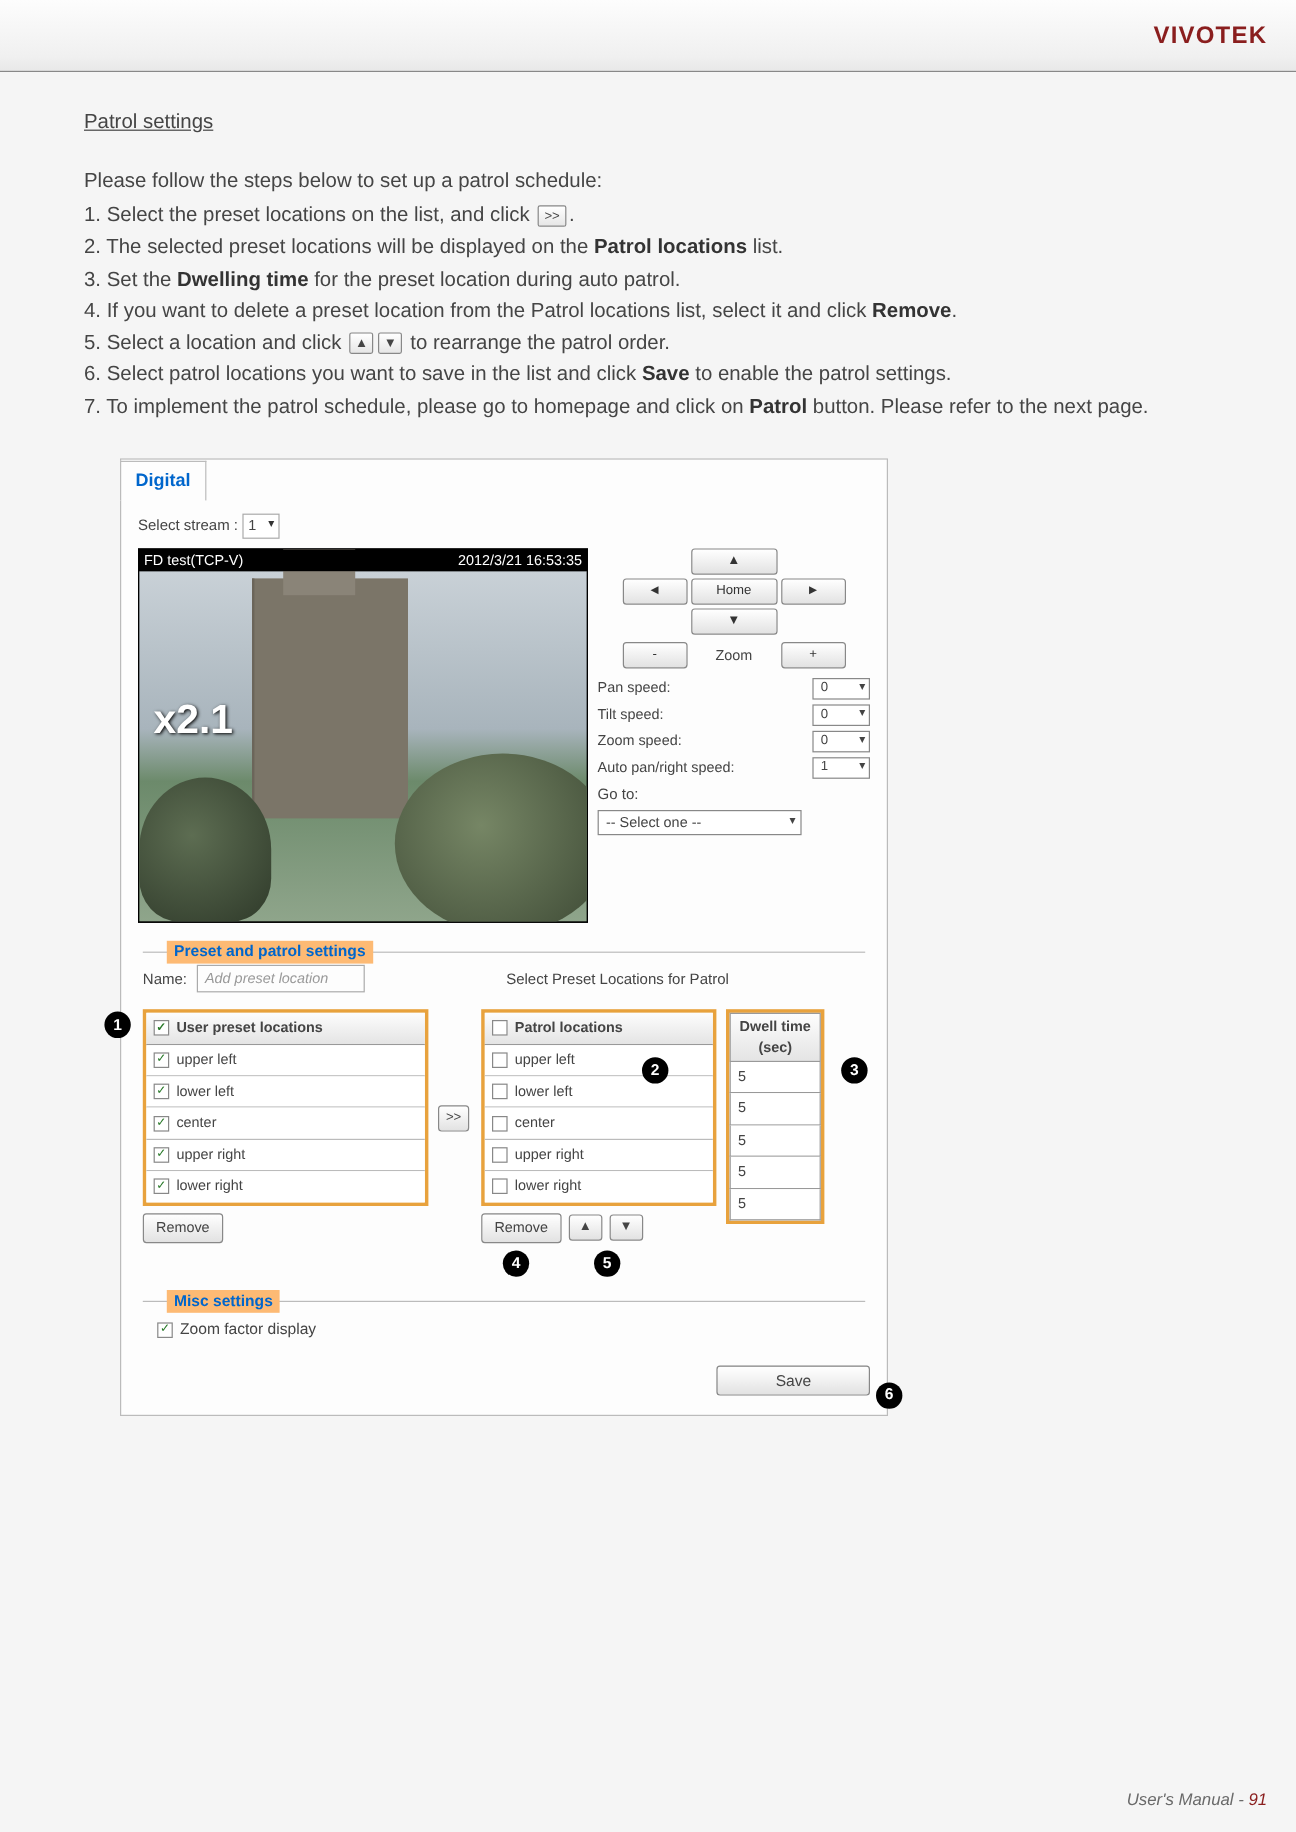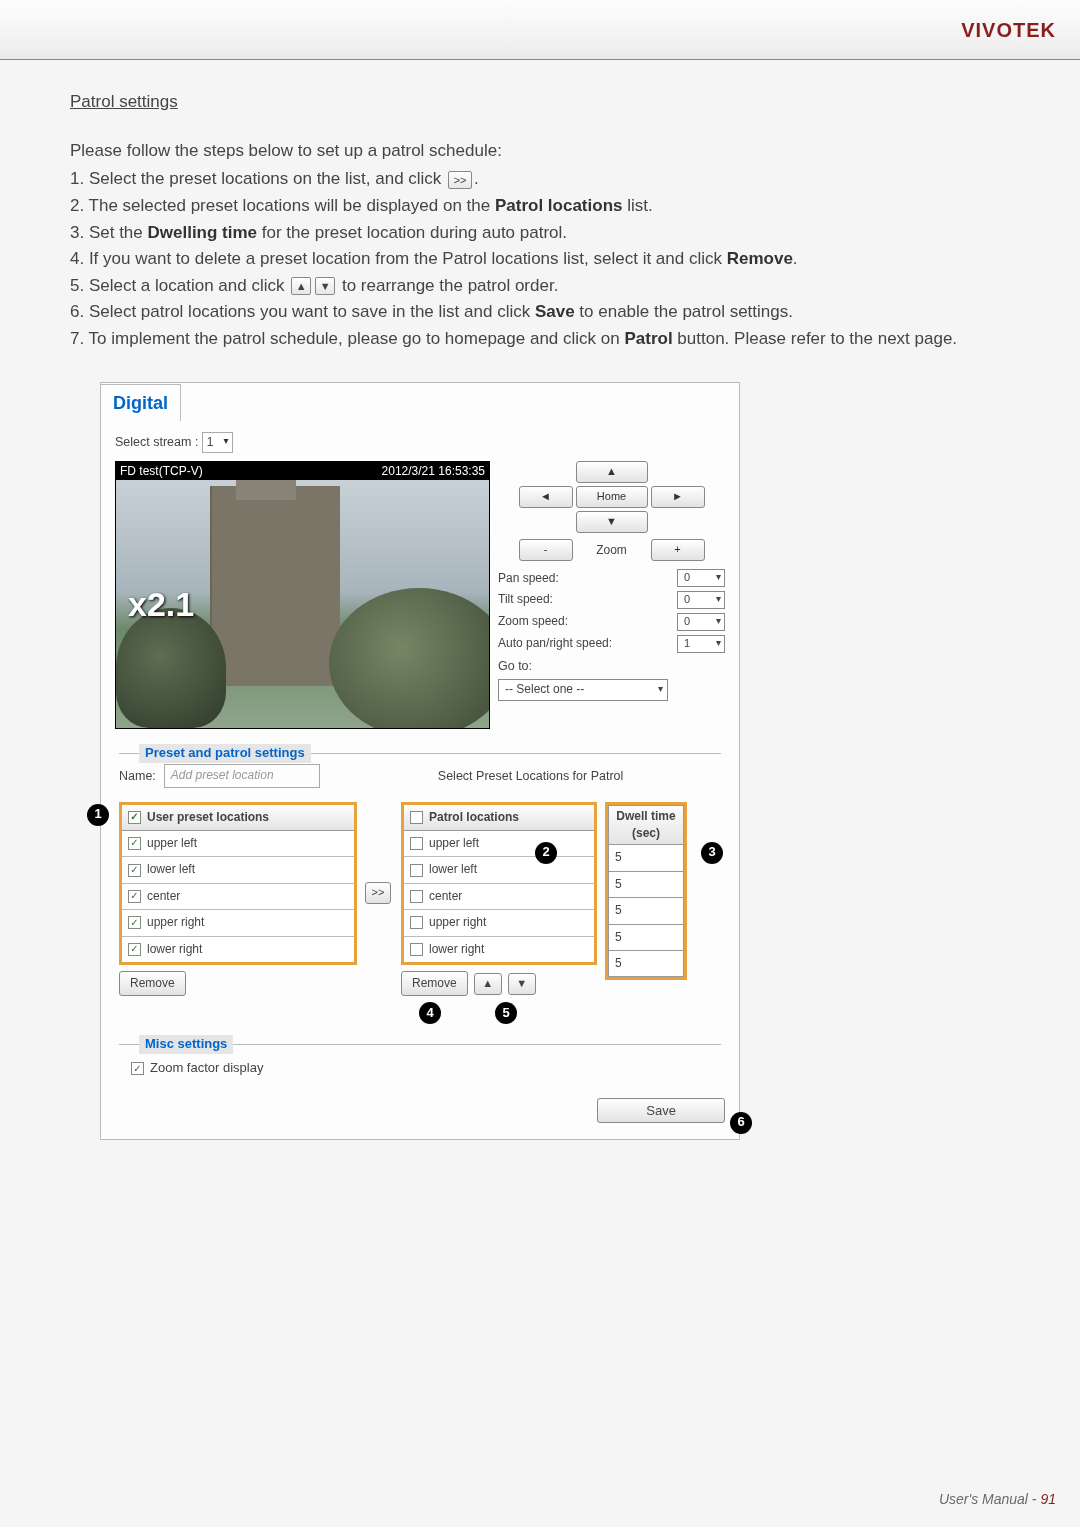--- a/index.html
+++ b/index.html
@@ -81,21 +81,21 @@
     padding-bottom: 16px;
   }
   .app-tab {
     display: inline-block;
     border: 1px solid #bbb;
     border-bottom: none;
     padding: 5px 12px;
     background: #fdfdfd;
     color: #0066cc;
     font-weight: bold;
-    font-size: 18px;
+    font-size: 15px;
     position: relative;
     top: 1px;
     margin-left: -1px;
   }
   .app-inner { padding: 12px 14px 8px 14px; font-size: 12.5px; color: #444; }
   .stream-row { margin-bottom: 8px; }
   .select-small {
     border: 1px solid #aaa;
     background: #fff;
     padding: 1px 18px 1px 4px;
@@ -107,21 +107,21 @@
     content: "▾";
     position: absolute;
     right: 3px;
     top: 1px;
     font-size: 10px;
     color: #333;
   }
   .video-control-row { display: flex; gap: 8px; }
   .video-box {
     width: 375px;
-    height: 268px;
+    height: 312px;
     background: #000;
     border: 1px solid #000;
     position: relative;
     overflow: hidden;
   }
   .video-info {
     position: absolute;
     top: 0; left: 0; right: 0;
     height: 18px;
     background: #000;
@@ -203,28 +203,28 @@
     border: none;
     border-top: 1px solid #bbb;
     margin: 24px 4px 0 4px;
     padding: 10px 0 0 0;
     position: relative;
   }
   .fieldset-legend {
     position: absolute;
     top: -10px;
     left: 20px;
-    background: #e5e5e5;
+    background: #fdba74;
     padding: 0 6px;
     color: #0066cc;
     font-weight: bold;
     font-size: 13px;
   }
   .name-row { display: flex; align-items: center; gap: 8px; margin-bottom: 14px; }
-  .name-input { border: 1px solid #aaa; padding: 2px 6px; color: #999; font-style: italic; width: 156px; font-size: 12px; }
+  .name-input { border: 1px solid #aaa; padding: 2px 6px; color: #999; font-style: italic; width: 140px; font-size: 12px; }
   .patrol-label-right { margin-left: 110px; font-size: 12.5px; }
 
   .lists-row { display: flex; align-items: flex-start; position: relative; gap: 8px; }
   .list-col-left { width: 238px; }
   .list-col-mid { width: 28px; padding-top: 80px; }
   .list-col-right { flex: 1; display: flex; gap: 8px; align-items: flex-start; }
   .loc-table { border: 1px solid #999; width: 100%; font-size: 12px; }
   .loc-header { background: linear-gradient(#fdfdfd,#e4e4e4); font-weight: bold; padding: 4px 6px; border-bottom: 1px solid #999; display: flex; align-items: center; gap: 6px; }
   .loc-row { padding: 4px 6px; border-bottom: 1px solid #bbb; display: flex; align-items: center; gap: 6px; background: #fff; }
   .loc-row:last-child { border-bottom: none; }

